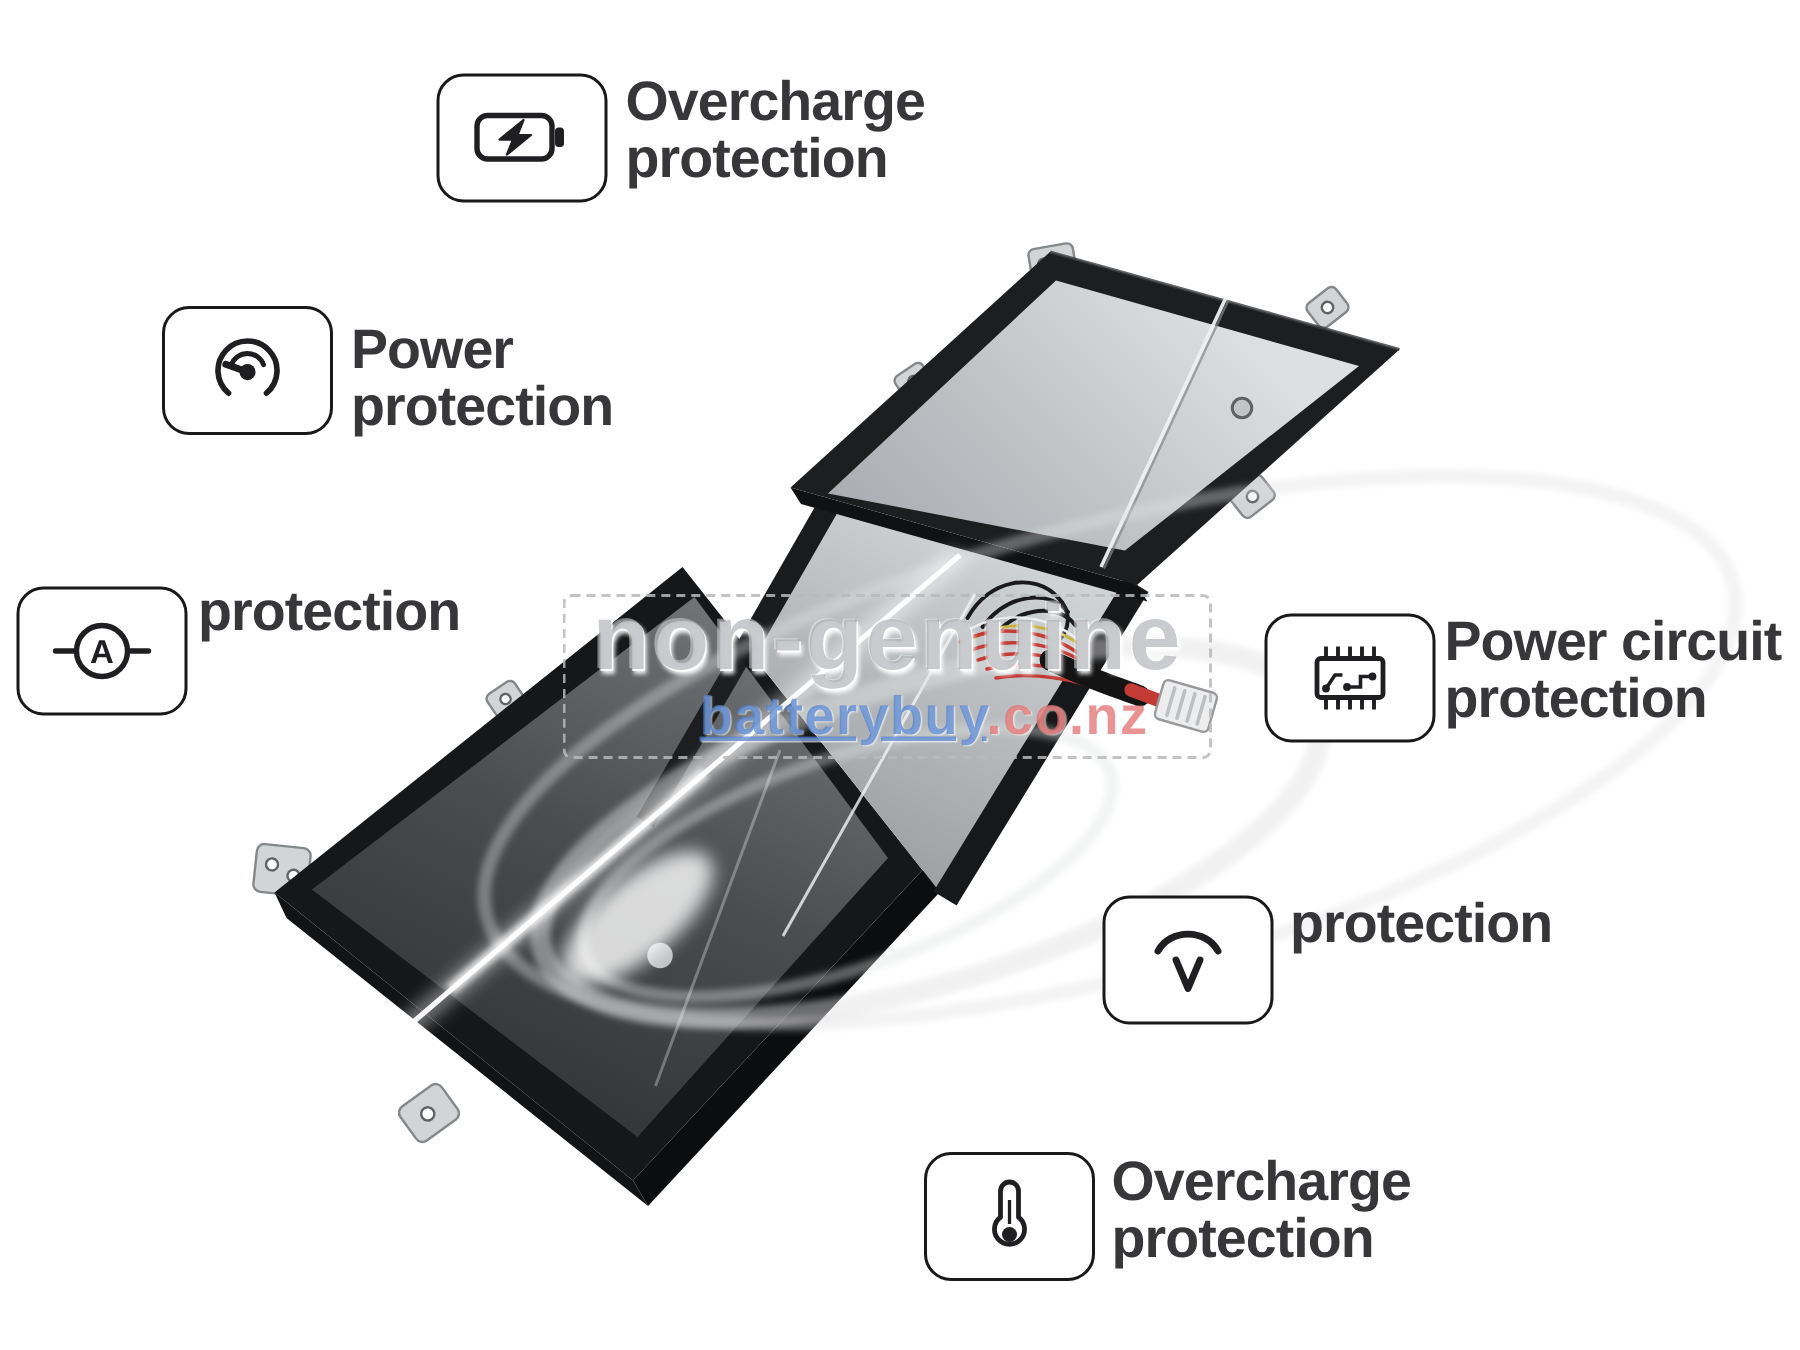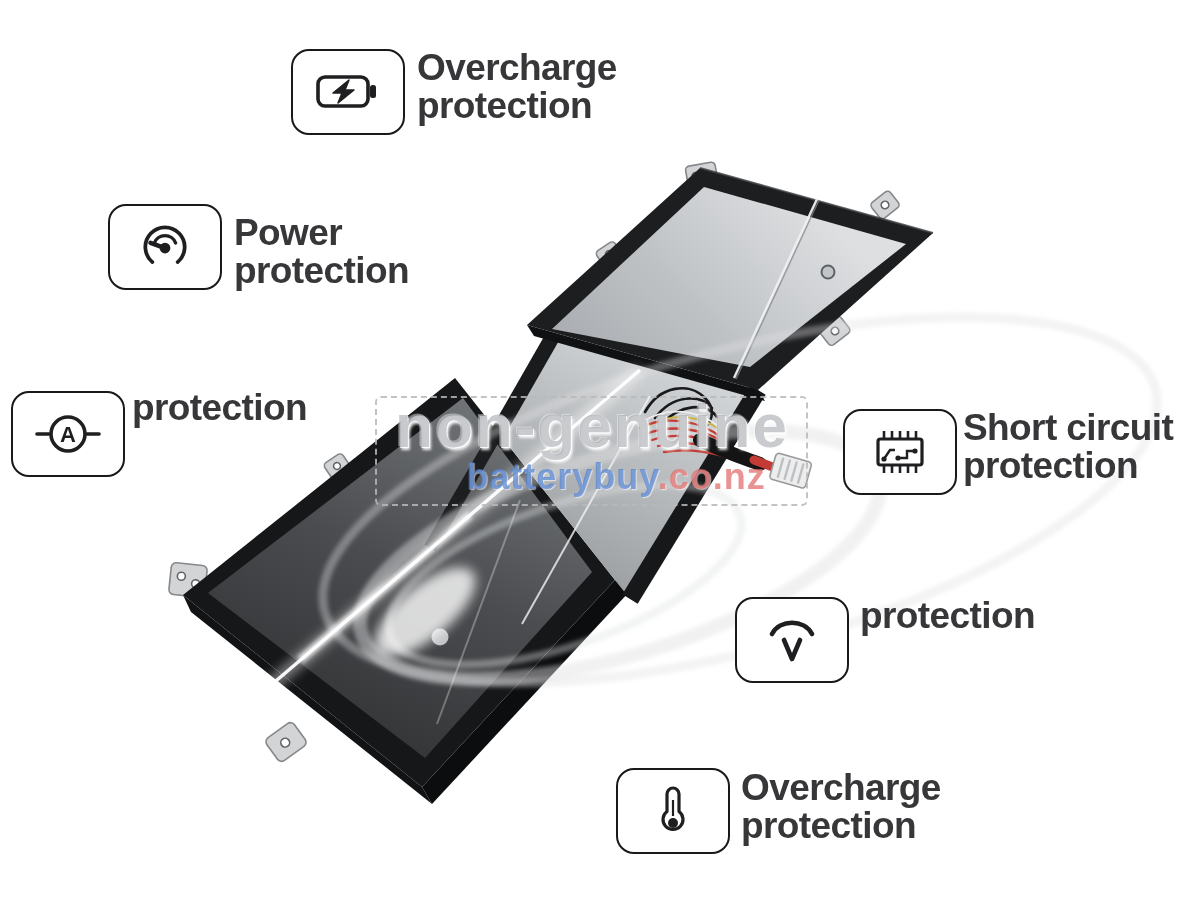--- a/index.html
+++ b/index.html
@@ -16,21 +16,21 @@
   .wm-main{
     position:absolute;left:592px;top:390px;transform:translateX(-50%);
     font-size:62px;font-weight:bold;letter-spacing:2px;white-space:nowrap;
     color:rgba(158,161,165,.55);
     text-shadow:1px 1px 0 rgba(255,255,255,.85),-1px -1px 0 rgba(255,255,255,.4),2px 3px 3px rgba(255,255,255,.9);
   }
   .wm-site{
     position:absolute;left:616px;top:456px;transform:translateX(-50%);
     font-size:36px;font-weight:bold;letter-spacing:1px;white-space:nowrap;
   }
-  .wm-site .site-name{color:rgba(74,124,208,.68);text-shadow:1px 1px 1px rgba(255,255,255,.6);}
+  .wm-site .site-name{color:rgba(74,124,208,.68);text-shadow:1px 1px 1px rgba(255,255,255,.6);text-decoration:underline;}
   .wm-site .site-tld{color:rgba(224,106,106,.72);text-shadow:1px 1px 1px rgba(255,255,255,.6);}
   
   .callout{position:absolute;}
   .icon-box{
     position:absolute;width:110px;height:82px;background:#ffffff;
     border:2.5px solid #191919;border-radius:18px;
     display:flex;align-items:center;justify-content:center;
   }
   .label{
     position:absolute;font-size:37px;line-height:38px;font-weight:bold;
@@ -256,21 +256,21 @@
             <line x1="52" y1="40" x2="52" y2="48"></line>
         </g>
         <polyline points="20,34 26,25 31,25" fill="none" stroke="#1f1f22" stroke-width="2.4"></polyline>
         <circle cx="20" cy="34" r="2.6" fill="#1f1f22"></circle>
         <polyline points="34,33 43,33 43,26 50,26" fill="none" stroke="#1f1f22" stroke-width="2.4"></polyline>
         <circle cx="34" cy="33" r="2.6" fill="#1f1f22"></circle>
         <circle cx="51" cy="26" r="2.6" fill="#1f1f22"></circle>
       </svg>
     </div>
     <div class="label">
-      <span>Short circuit</span>
+      <span>Power circuit</span>
       <span>protection</span>
     </div>
   </div>
 
   <div class="callout co-overvoltage">
     <div class="icon-box">
       <svg width="64" height="56" viewBox="0 0 64 56">
         <path d="M12 22 C20 7, 44 7, 52 22" fill="none" stroke="#1f1f22" stroke-width="4.6" stroke-linecap="round"></path>
         <path d="M24 28 L32 47 L40 28" fill="none" stroke="#1f1f22" stroke-width="4.6" stroke-linecap="round" stroke-linejoin="round"></path>
       </svg>

